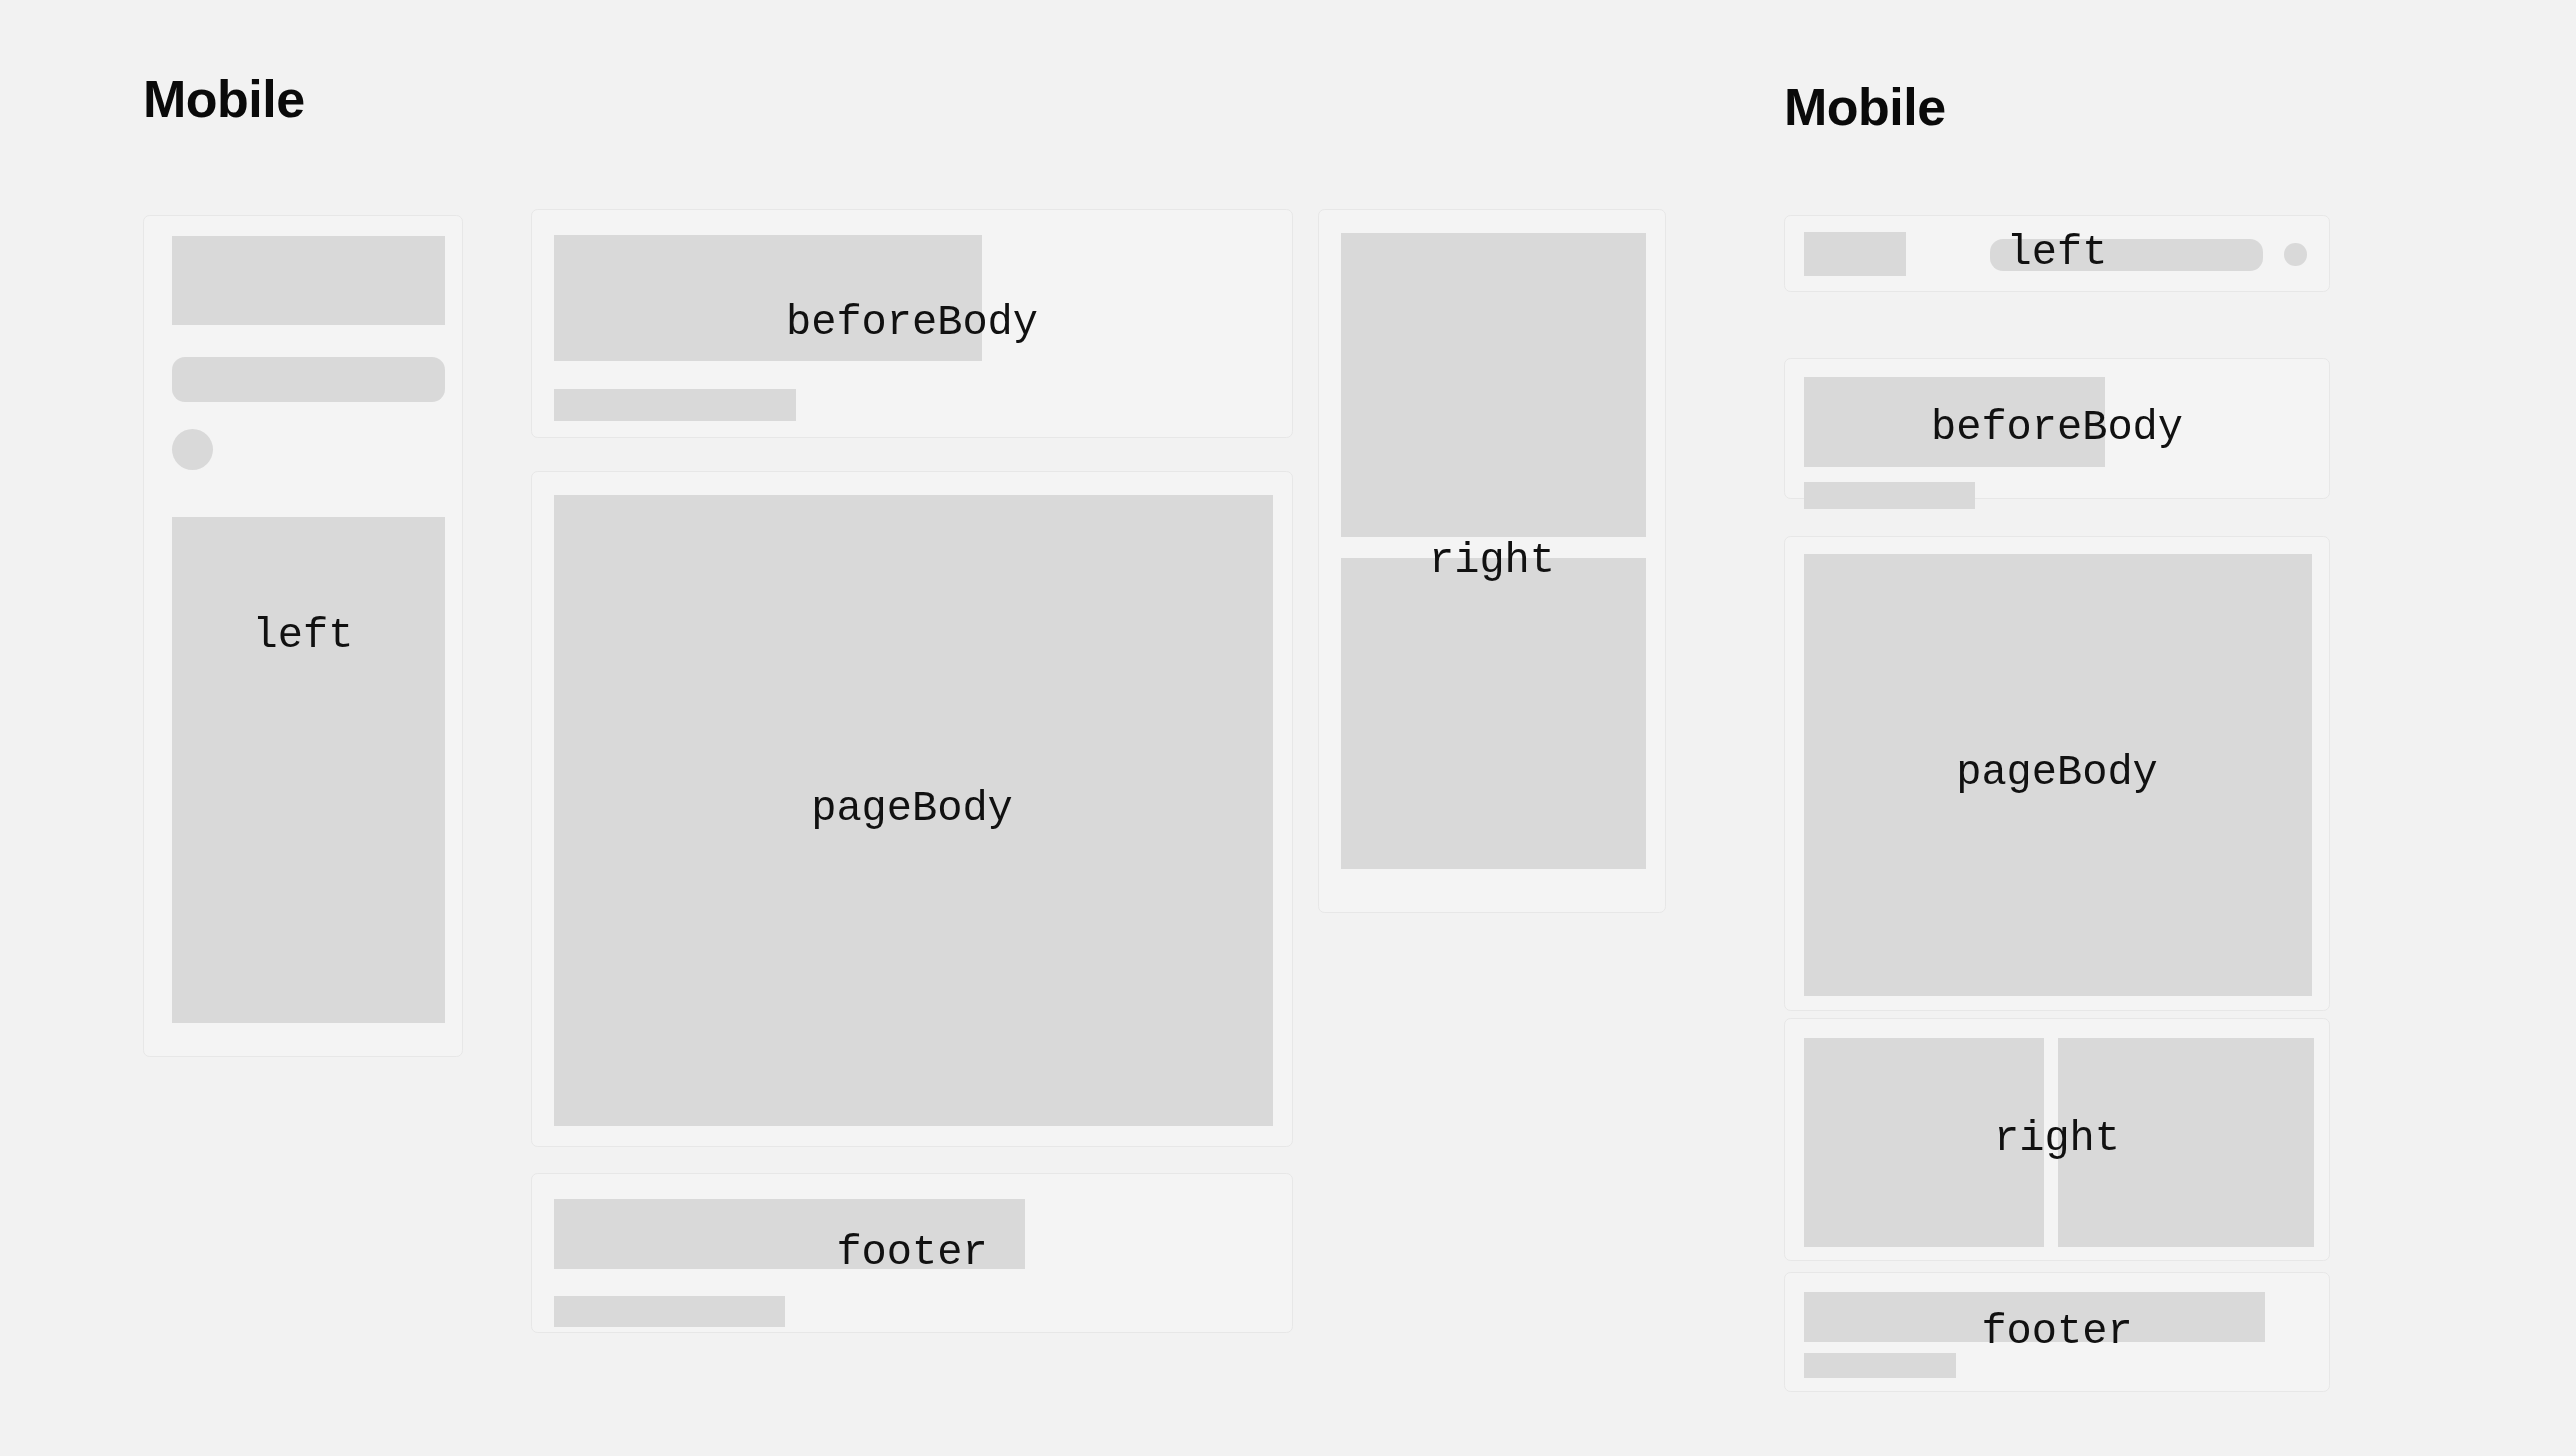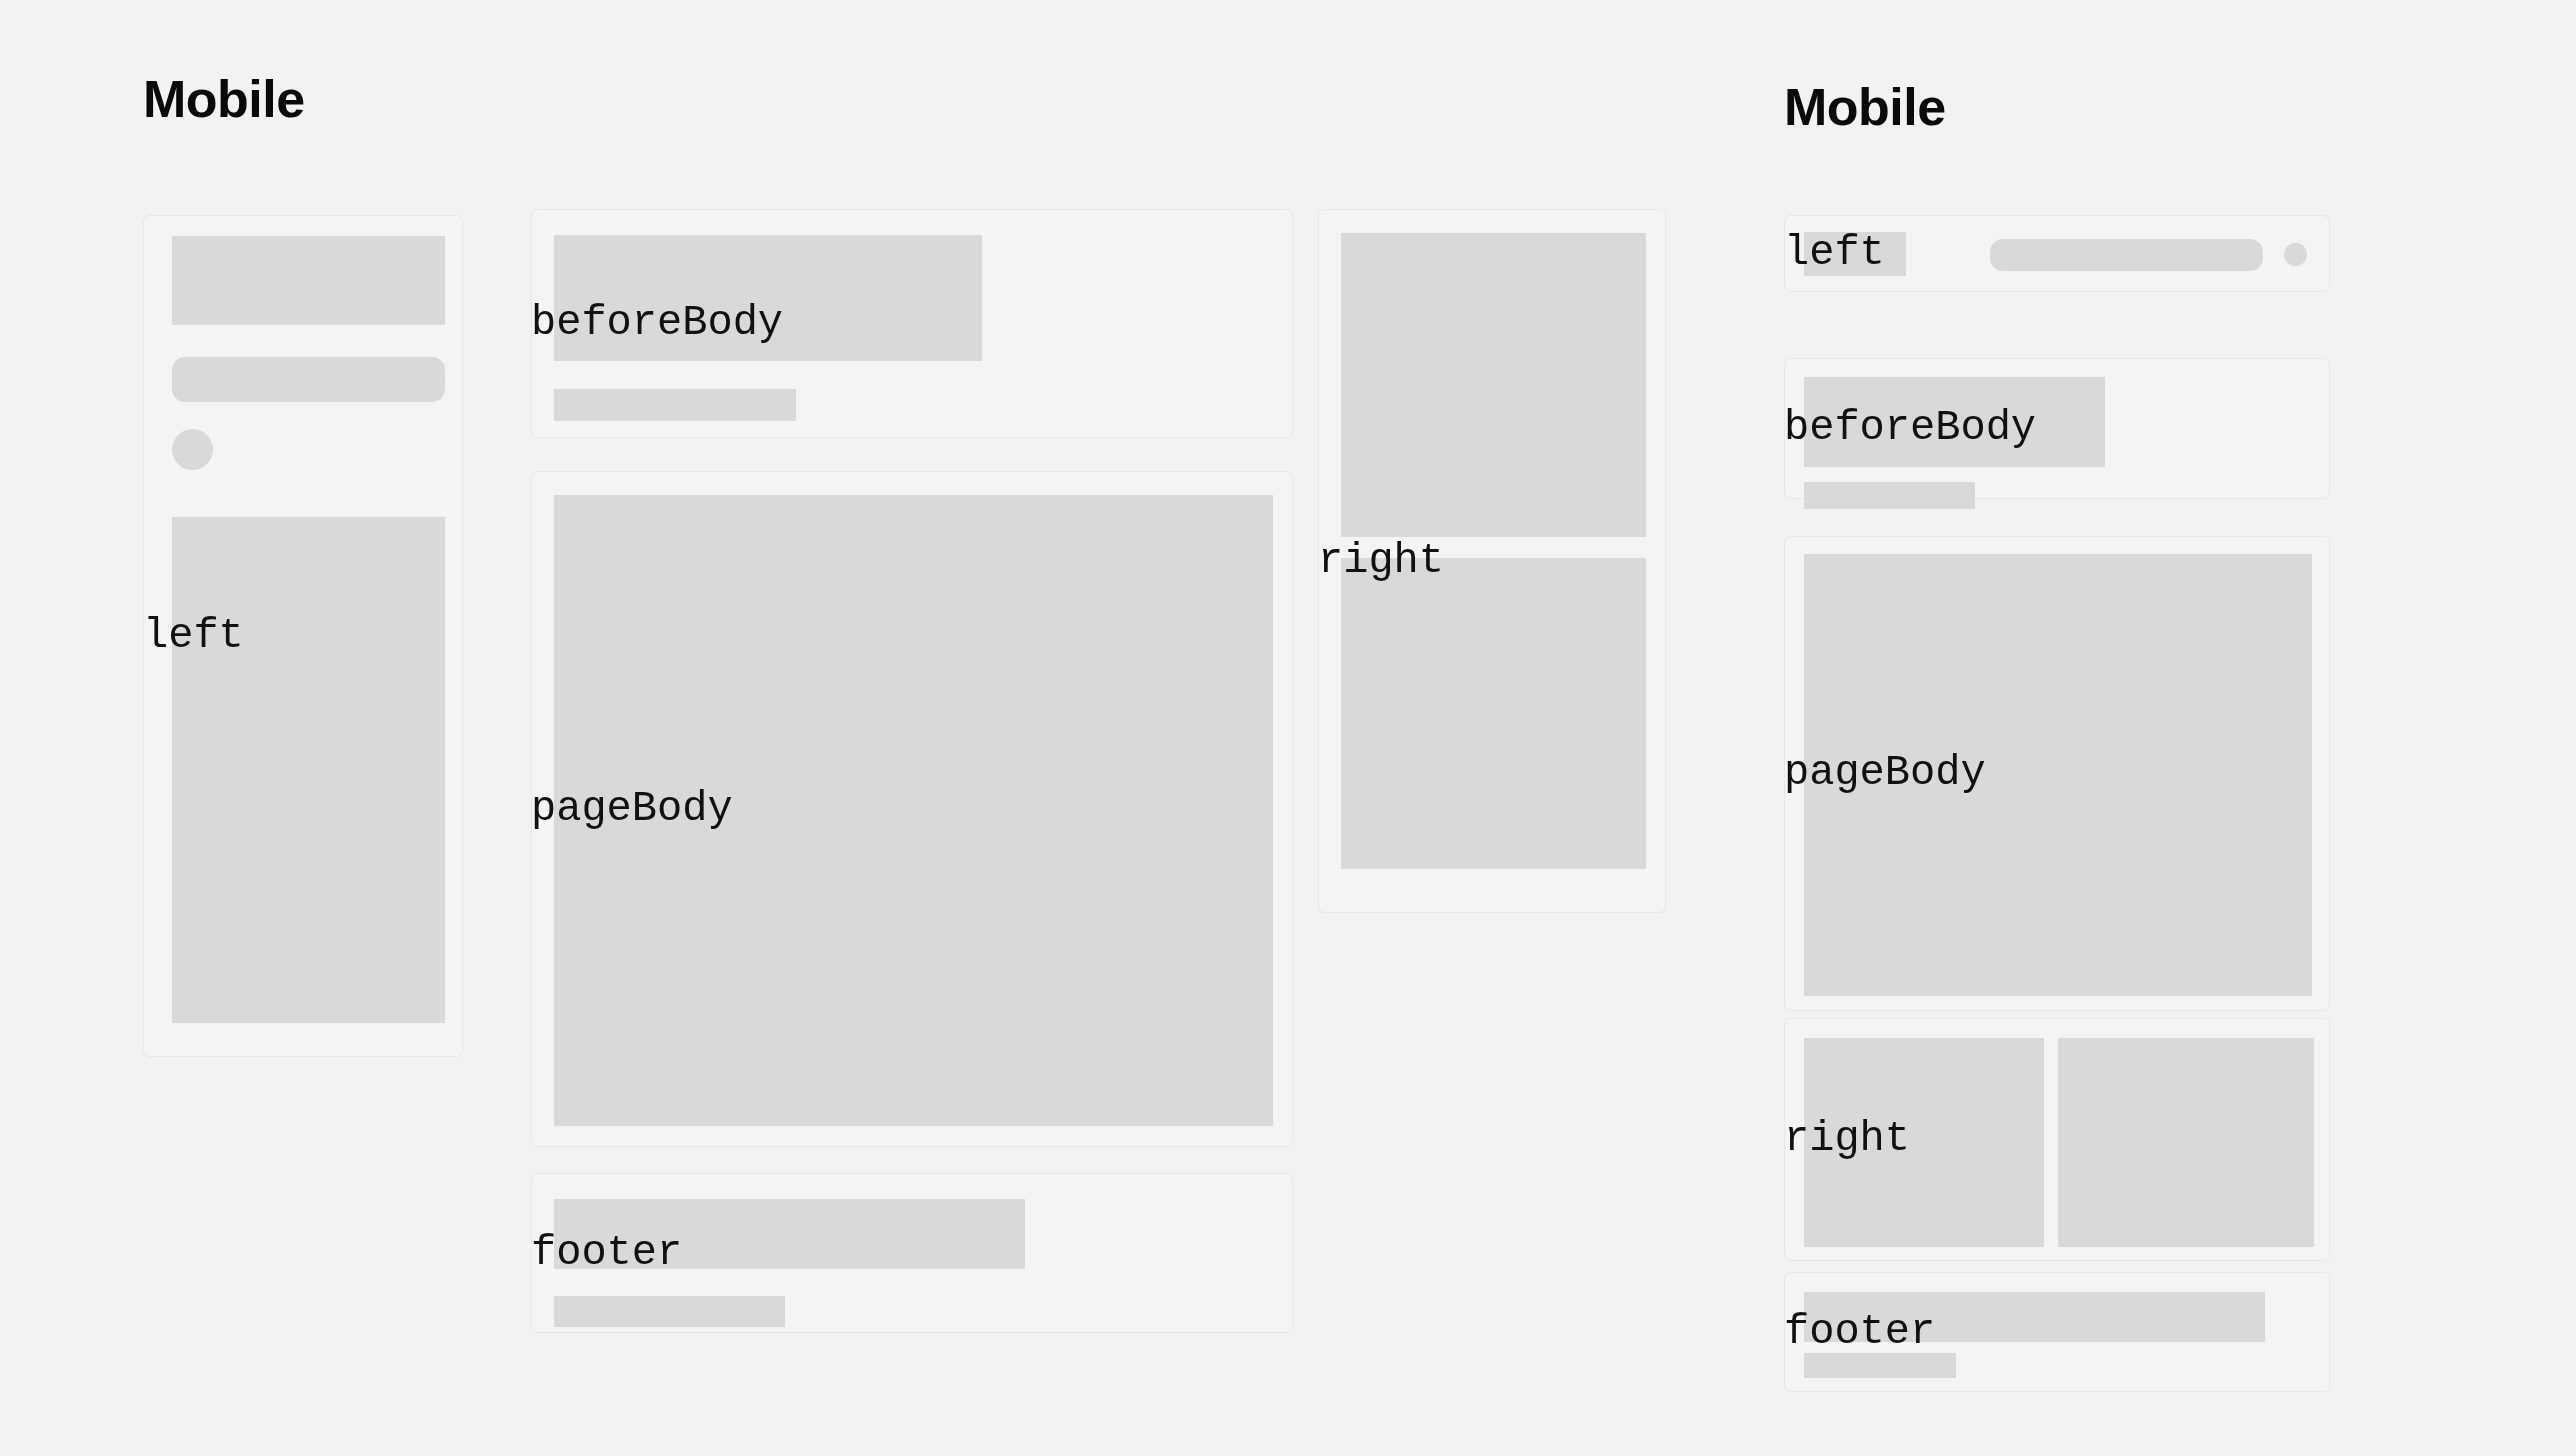--- a/index.html
+++ b/index.html
@@ -49,20 +49,21 @@
   }
   .blk.rounded { border-radius: 13px; }
   .blk.circle  { border-radius: 50%; }
 
   
   .label {
     position: absolute;
     font-family: "Liberation Mono", "DejaVu Sans Mono", monospace;
     color: #111111;
     white-space: nowrap;
+    text-align: center;
     pointer-events: none;
   }
 
   
   #panel-desktop-left { left: 143px; top: 215px; width: 320px; height: 842px; }
   #d-left-rect   { left: 28px; top: 20px;  width: 273px; height: 89px; }
   #d-left-bar    { left: 28px; top: 141px; width: 273px; height: 45px; }
   #d-left-circle { left: 28px; top: 213px; width: 41px;  height: 41px; }
   #d-left-big    { left: 28px; top: 301px; width: 273px; height: 506px; }
   #d-left-label  { left: 143px; top: 215px; width: 320px; height: 842px;

